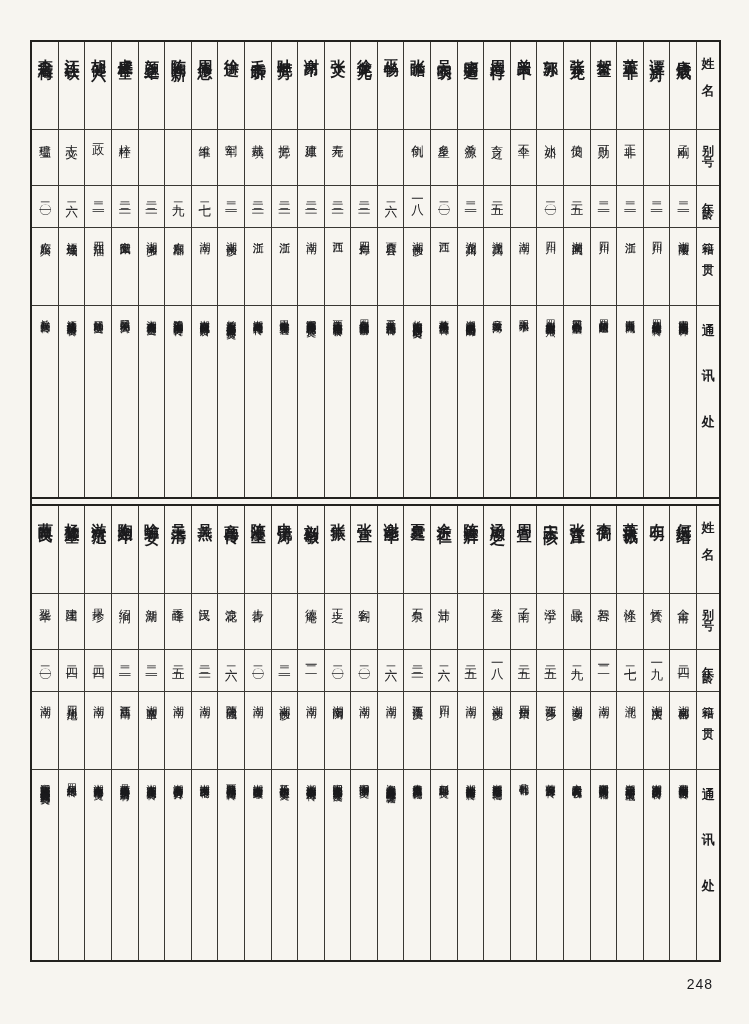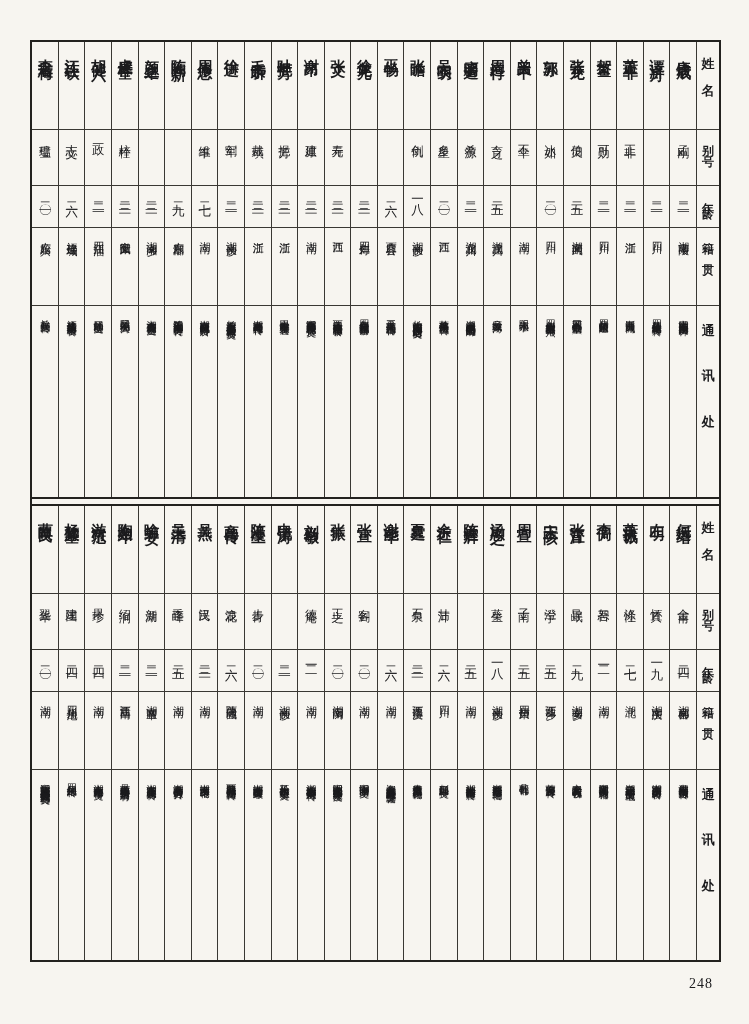--- a/index.html
+++ b/index.html
@@ -50,21 +50,21 @@
   .hdr .vtxt { font-weight: bold; }
   .hdr .c-name  .vtxt { font-size: 13px; letter-spacing: 26px; }
   .hdr .c-alias .vtxt { font-size: 12px; letter-spacing: 12px; }
   .hdr .c-age   .vtxt { font-size: 12px; letter-spacing: 6px; }
   .hdr .c-native .vtxt { font-size: 12px; letter-spacing: 22px; }
   .hdr .c-addr  .vtxt { font-size: 13px; letter-spacing: 46px; line-height: 1.2; }
 
   .page-number {
     position: absolute; right: 36px; bottom: 32px;
     font-size: 14px; letter-spacing: 1px;
-    font-family: Liberation Serif, serif;
+    font-family: Liberation Sans, sans-serif;
   }
 </style>
 </head>
 <body>
 
 <div class="sheet">
   <div class="table-frame">
     <div class="band">
         <div class="col hdr">
           <div class="cell c-name">

